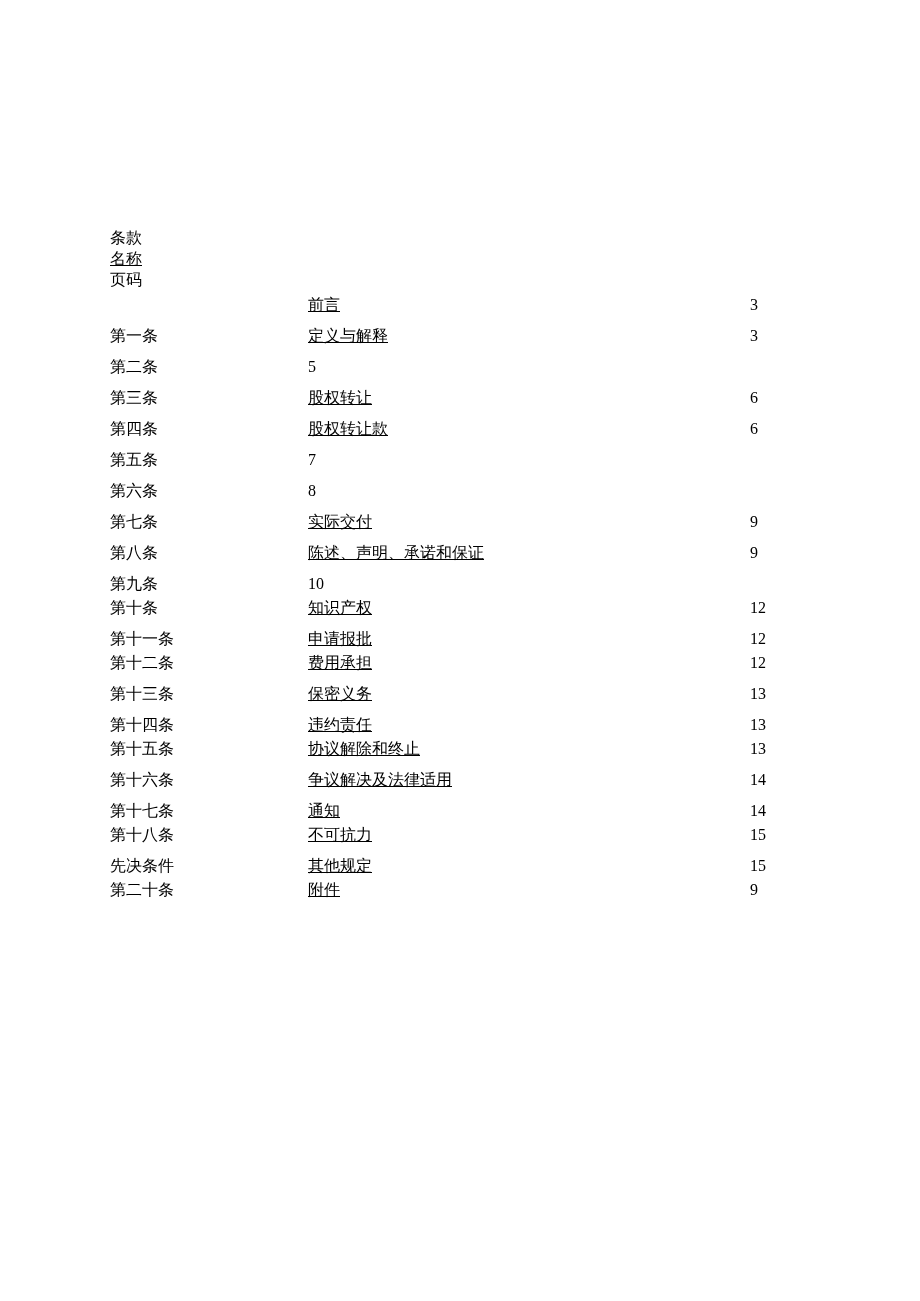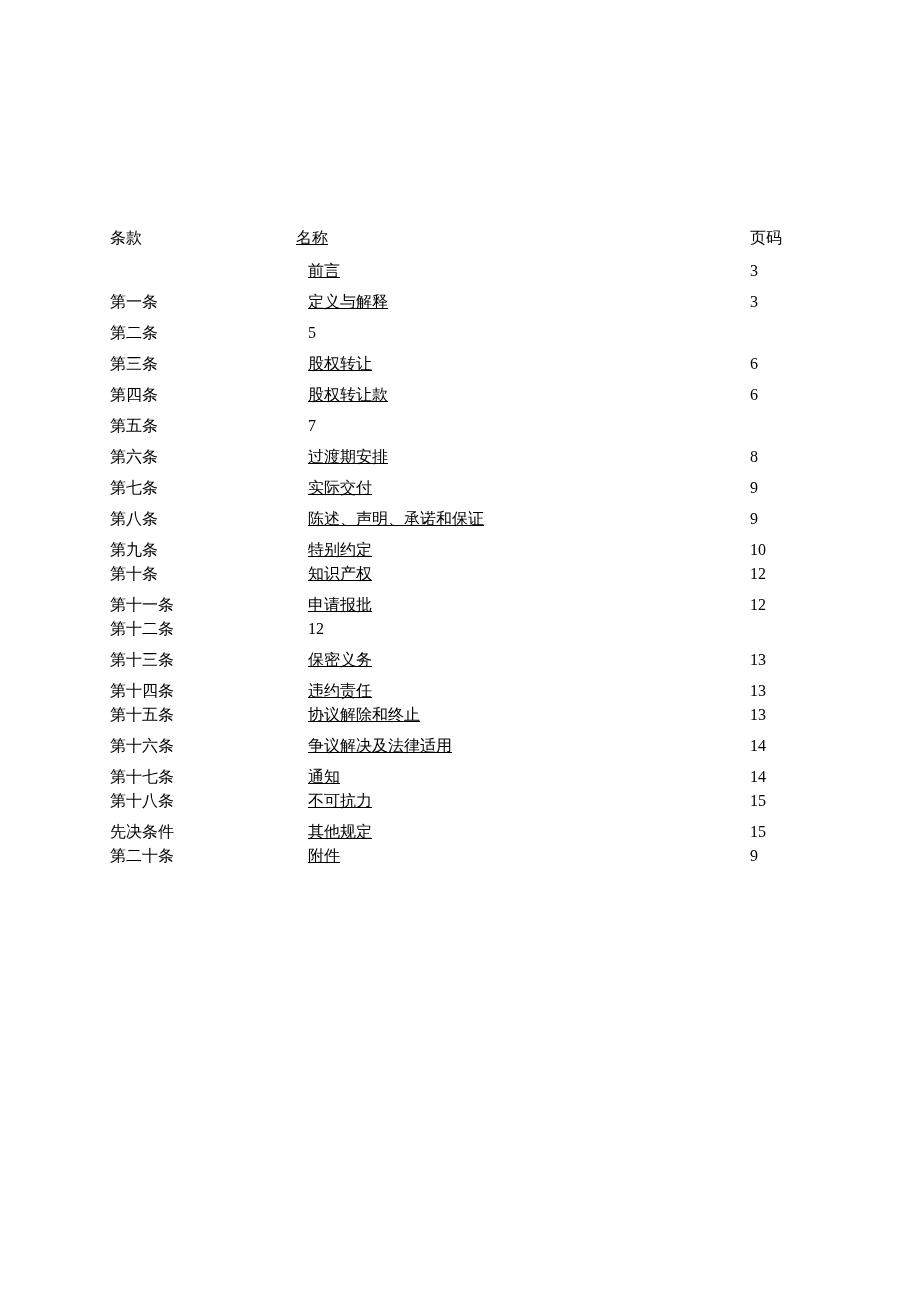--- a/index.html
+++ b/index.html
@@ -14,21 +14,22 @@
       height: 1301px;
       overflow: hidden;
     }
     .page {
       padding: 228px 110px 0 110px;
     }
     .header-row {
       display: flex;
       font-size: 16px;
       color: #000;
-      margin-bottom: 10px;
+      margin-bottom: 2px;
+      flex-direction: column;
     }
     .col-article {
       width: 186px;
       flex-shrink: 0;
     }
     .col-name {
       flex: 1;
       text-decoration: underline;
     }
     .col-page {
@@ -100,58 +101,57 @@
       </div>
       <div class="group">
         <div class="row">
           <div class="col-article">第五条</div>
           <div class="col-page">7</div>
         </div>
       </div>
       <div class="group">
         <div class="row">
           <div class="col-article">第六条</div>
-          <div class="col-name">过渡期安排</div>
           <div class="col-page">8</div>
         </div>
       </div>
       <div class="group">
         <div class="row">
           <div class="col-article">第七条</div>
           <div class="col-name">实际交付</div>
           <div class="col-page">9</div>
         </div>
       </div>
       <div class="group">
         <div class="row">
           <div class="col-article">第八条</div>
           <div class="col-name">陈述、声明、承诺和保证</div>
           <div class="col-page">9</div>
         </div>
       </div>
       <div class="group">
         <div class="row">
           <div class="col-article">第九条</div>
-          <div class="col-name">特别约定</div>
           <div class="col-page">10</div>
         </div>
         <div class="row">
           <div class="col-article">第十条</div>
           <div class="col-name">知识产权</div>
           <div class="col-page">12</div>
         </div>
       </div>
       <div class="group">
         <div class="row">
           <div class="col-article">第十一条</div>
           <div class="col-name">申请报批</div>
           <div class="col-page">12</div>
         </div>
         <div class="row">
           <div class="col-article">第十二条</div>
+          <div class="col-name">费用承担</div>
           <div class="col-page">12</div>
         </div>
       </div>
       <div class="group">
         <div class="row">
           <div class="col-article">第十三条</div>
           <div class="col-name">保密义务</div>
           <div class="col-page">13</div>
         </div>
       </div>

